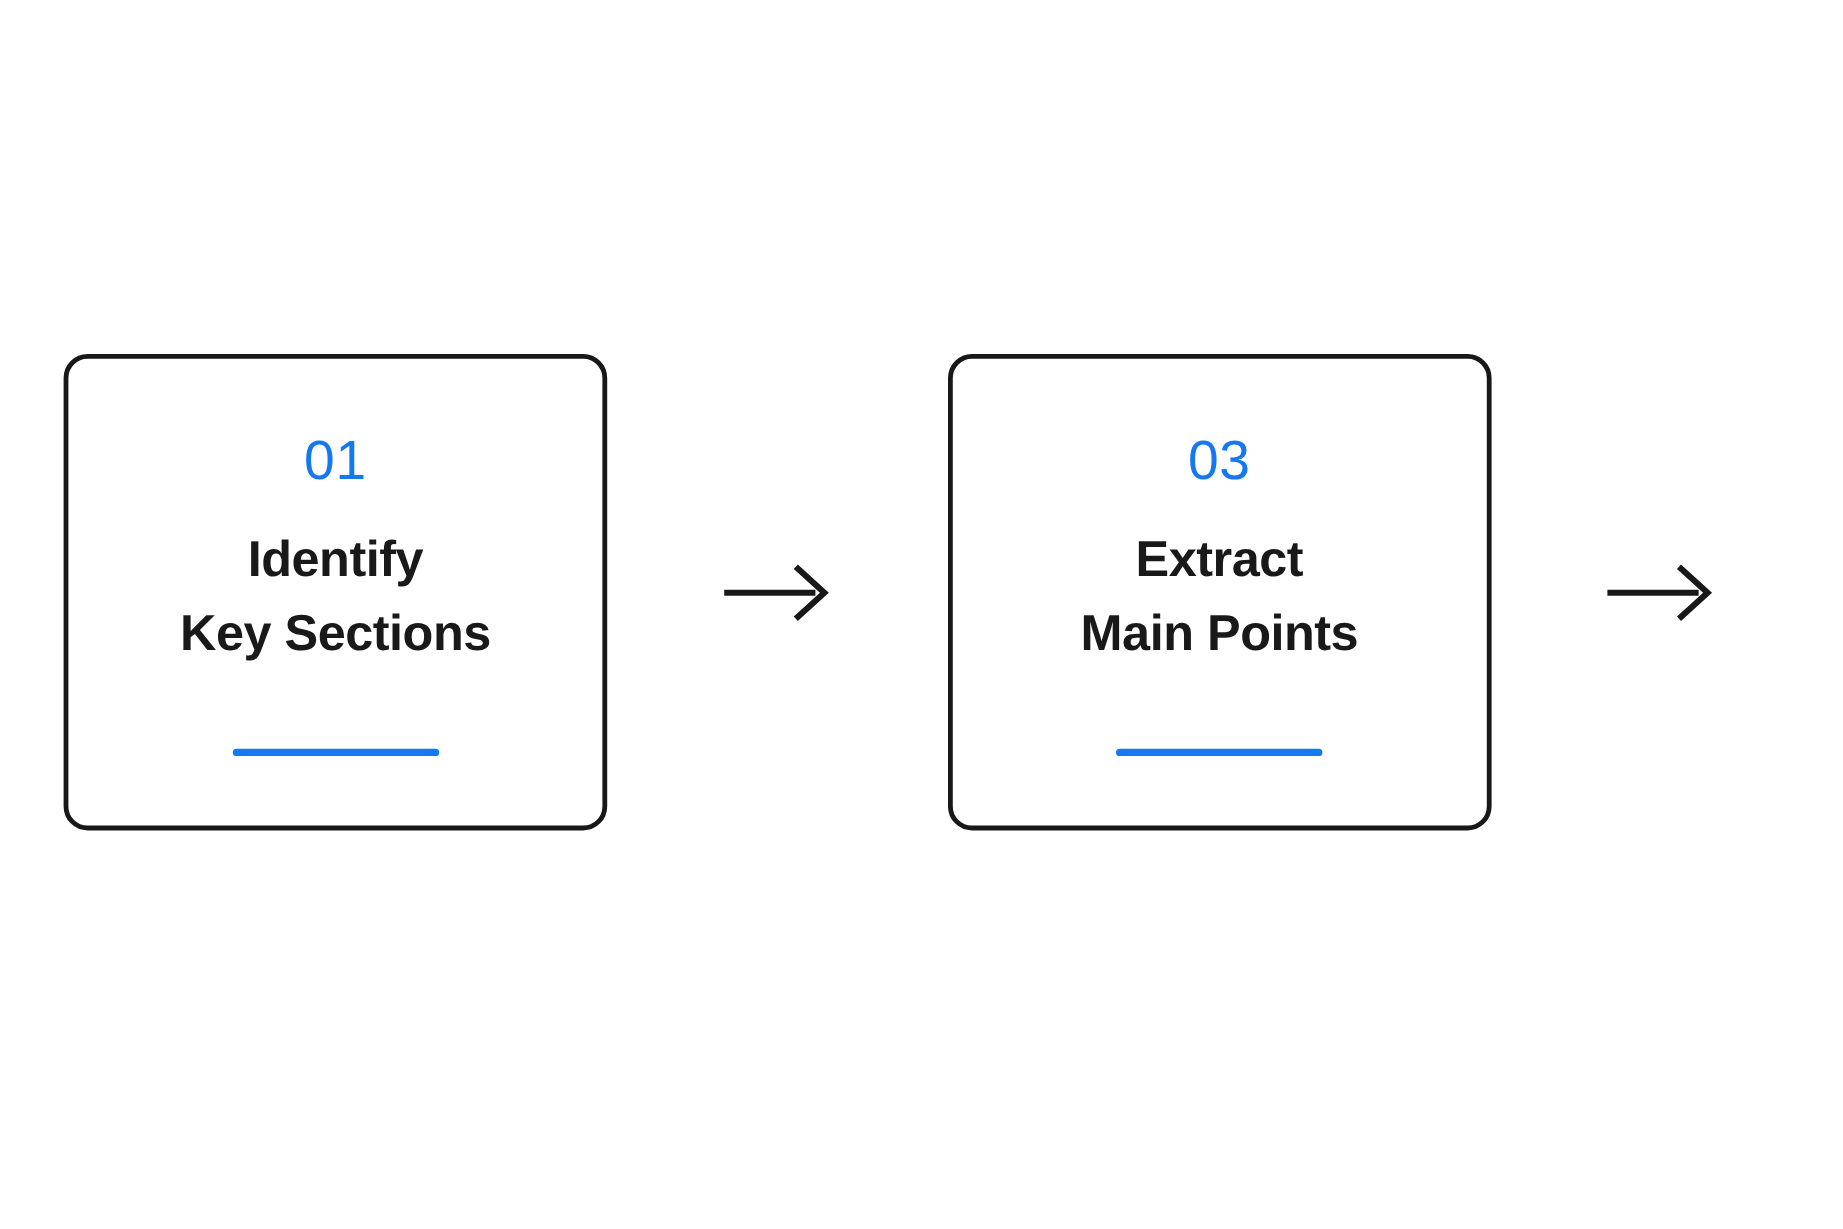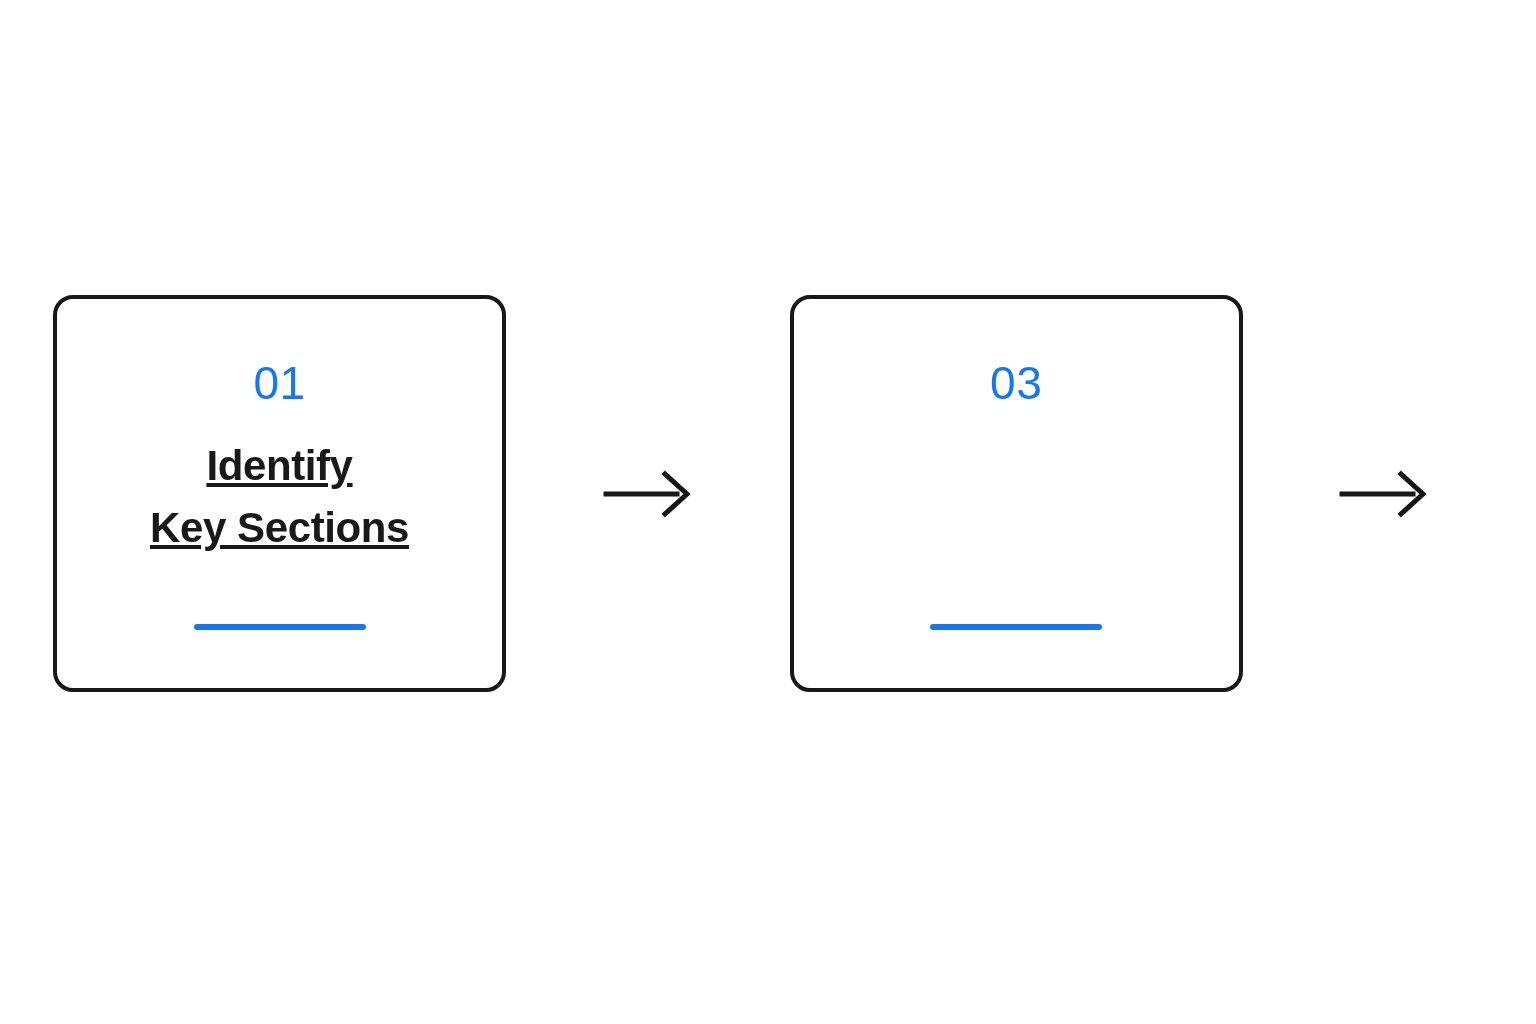--- a/index.html
+++ b/index.html
@@ -95,36 +95,38 @@
 </style>
 </head>
 <body>
 
 <div id="diagram-canvas" style="background: rgb(255, 255, 255);">
 
   <div class="flow-row">
 
     <div class="step-card" style="border-color: rgb(24, 24, 24);">
       <div class="step-number" style="color: rgb(21, 120, 238);">01</div>
-      <div class="step-title" style="color: rgb(25, 25, 25); text-decoration: underline;">Identify
+      <div class="step-title" style="color: rgb(25, 25, 25);">Identify
 Key Sections</div>
       <div class="step-underline" style="background: rgb(21, 120, 238);"></div>
     </div>
 
     <div class="connector">
       <span>
         <svg width="86" height="48" viewBox="0 0 86 48" fill="none" xmlns="http://www.w3.org/2000/svg" aria-hidden="true">
           <path d="M1 24 H 72" stroke="#181818" stroke-width="5" stroke-linecap="square"></path>
           <path d="M60 4 L 82 24 L 60 44" stroke="#181818" stroke-width="5" stroke-linecap="square" stroke-linejoin="miter" fill="none"></path>
         </svg>
       </span>
     </div>
 
     <div class="step-card" style="border-color: rgb(24, 24, 24);">
       <div class="step-number" style="color: rgb(21, 120, 238);">03</div>
+      <div class="step-title" style="color: rgb(25, 25, 25);">Extract
+Main Points</div>
       <div class="step-underline" style="background: rgb(21, 120, 238);"></div>
     </div>
 
     <div class="connector">
       <span>
         <svg width="86" height="48" viewBox="0 0 86 48" fill="none" xmlns="http://www.w3.org/2000/svg" aria-hidden="true">
           <path d="M1 24 H 72" stroke="#181818" stroke-width="5" stroke-linecap="square"></path>
           <path d="M60 4 L 82 24 L 60 44" stroke="#181818" stroke-width="5" stroke-linecap="square" stroke-linejoin="miter" fill="none"></path>
         </svg>
       </span>

